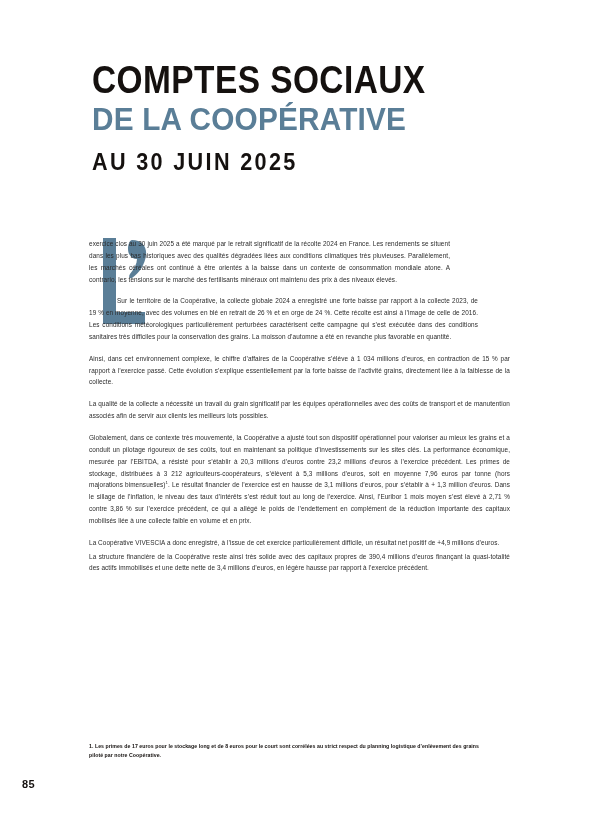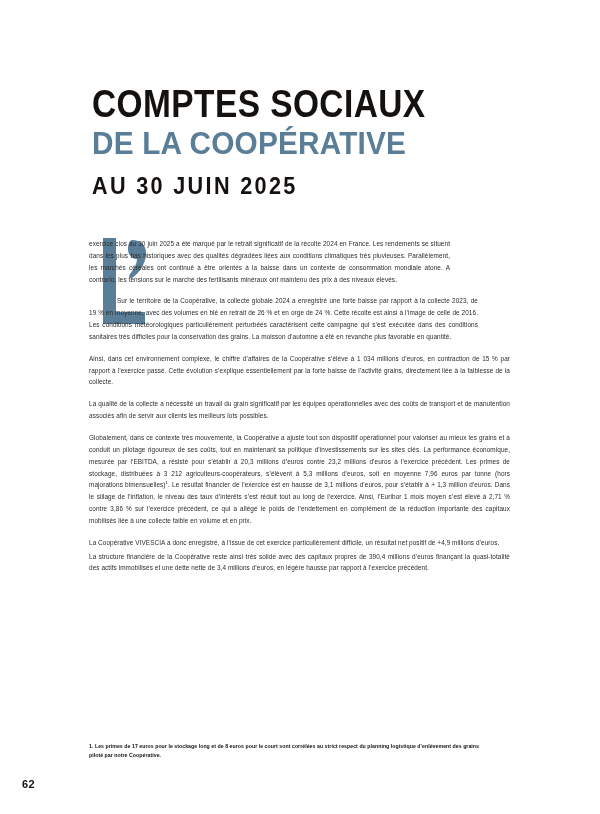--- a/index.html
+++ b/index.html
@@ -18,21 +18,21 @@
     height: 814px;
     background: #ffffff;
     overflow: hidden;
     box-sizing: border-box;
   }
 
   
   .title-block {
     position: absolute;
     left: 92px;
-    top: 86px;
+    top: 62px;
     width: 430px;
   }
   .title-main {
     font-family: "Liberation Sans Narrow", "Liberation Sans", sans-serif;
     font-weight: 700;
     font-size: 38px;
     line-height: 0.95;
     letter-spacing: 0.5px;
     color: #15110f;
     margin: 0;
@@ -163,15 +163,15 @@
     <p><span>Globalement, dans ce contexte très mouvementé, la Coopérative a ajusté tout son dispositif opérationnel pour valoriser au mieux les grains et a conduit un pilotage rigoureux de ses coûts, tout en maintenant sa politique d’investissements sur les sites clés. La performance économique, mesurée par l’EBITDA, a résisté pour s’établir à 20,3 millions d’euros contre 23,2 millions d’euros à l’exercice précédent. Les primes de stockage, distribuées à 3 212 agriculteurs-coopérateurs, s’élèvent à 5,3 millions d’euros, soit en moyenne 7,96 euros par tonne (hors majorations bimensuelles)</span><sup>1</sup><span>. Le résultat financier de l’exercice est en hausse de 3,1 millions d’euros, pour s’établir à + 1,3 million d’euros. Dans le sillage de l’inflation, le niveau des taux d’intérêts s’est réduit tout au long de l’exercice. Ainsi, l’Euribor 1 mois moyen s’est élevé à 2,71 % contre 3,86 % sur l’exercice précédent, ce qui a allégé le poids de l’endettement en complément de la réduction importante des capitaux mobilisés liée à une collecte faible en volume et en prix.</span></p>
 
     <p class="p-tight">La Coopérative VIVESCIA a donc enregistré, à l’issue de cet exercice particulièrement difficile, un résultat net positif de +4,9 millions d’euros.</p>
 
     <p>La structure financière de la Coopérative reste ainsi très solide avec des capitaux propres de 390,4 millions d’euros finançant la quasi-totalité des actifs immobilisés et une dette nette de 3,4 millions d’euros, en légère hausse par rapport à l’exercice précédent.</p>
 
   </div>
 
   <div class="footnote">1. Les primes de 17 euros pour le stockage long et de 8 euros pour le court sont corrélées au strict respect du planning logistique d’enlèvement des grains piloté par notre Coopérative.</div>
 
-  <div class="page-number">62</div>
+  <div class="page-number">85</div>
 
 </div>
 
 </body></html>

